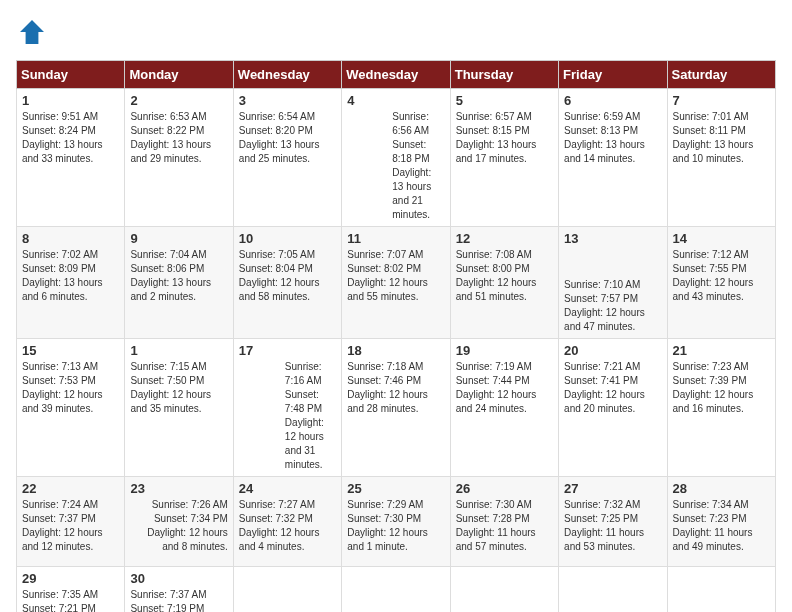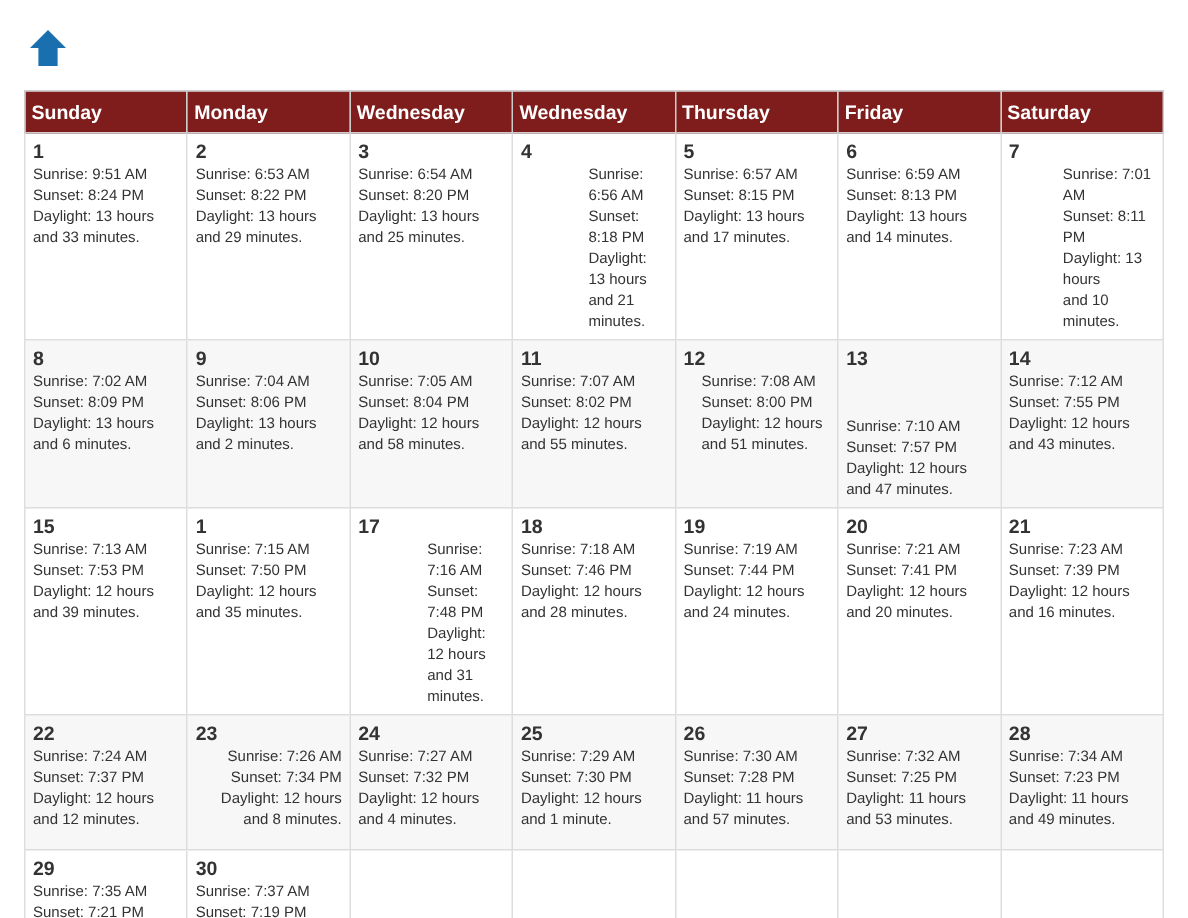--- a/index.html
+++ b/index.html
@@ -161,21 +161,21 @@
         </td>
         <td>
           <span class="day-number">6</span>
           <div class="day-info" style="white-space: pre-line;">Sunrise: 6:59 AM
 Sunset: 8:13 PM
 Daylight: 13 hours
 and 14 minutes.</div>
         </td>
         <td>
           <span class="day-number">7</span>
-          <div class="day-info" style="white-space: pre-line; margin-left: 36px;">Sunrise: 7:01 AM
+          <div class="day-info" style="white-space: pre-line;">Sunrise: 7:01 AM
 Sunset: 8:11 PM
 Daylight: 13 hours
 and 10 minutes.</div>
         </td>
       </tr>
       <tr>
         <td>
           <span class="day-number">8</span>
           <div class="day-info" style="white-space: pre-line;">Sunrise: 7:02 AM
 Sunset: 8:09 PM
@@ -198,21 +198,21 @@
         </td>
         <td>
           <span class="day-number">11</span>
           <div class="day-info" style="white-space: pre-line;">Sunrise: 7:07 AM
 Sunset: 8:02 PM
 Daylight: 12 hours
 and 55 minutes.</div>
         </td>
         <td>
           <span class="day-number">12</span>
-          <div class="day-info" style="white-space: pre-line; margin-left: 12px;">Sunrise: 7:08 AM
+          <div class="day-info" style="white-space: pre-line;">Sunrise: 7:08 AM
 Sunset: 8:00 PM
 Daylight: 12 hours
 and 51 minutes.</div>
         </td>
         <td>
           <span class="day-number">13</span>
           <div class="day-info" style="white-space: pre-line; margin-top: 32px;">Sunrise: 7:10 AM
 Sunset: 7:57 PM
 Daylight: 12 hours
 and 47 minutes.</div>

